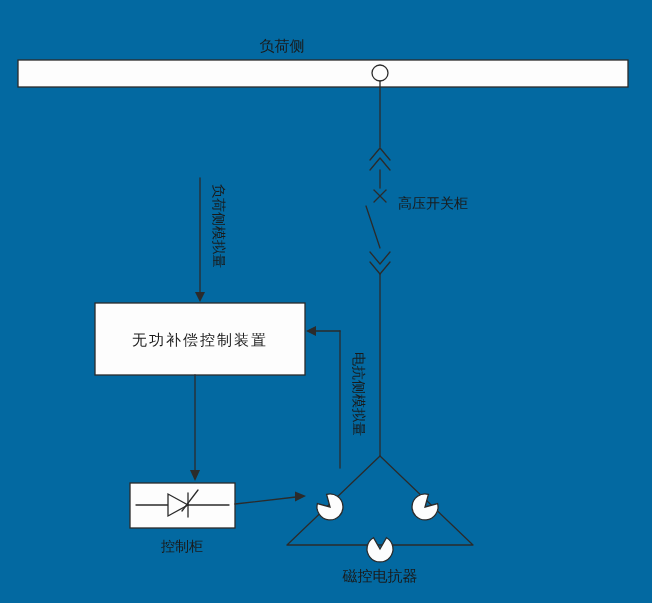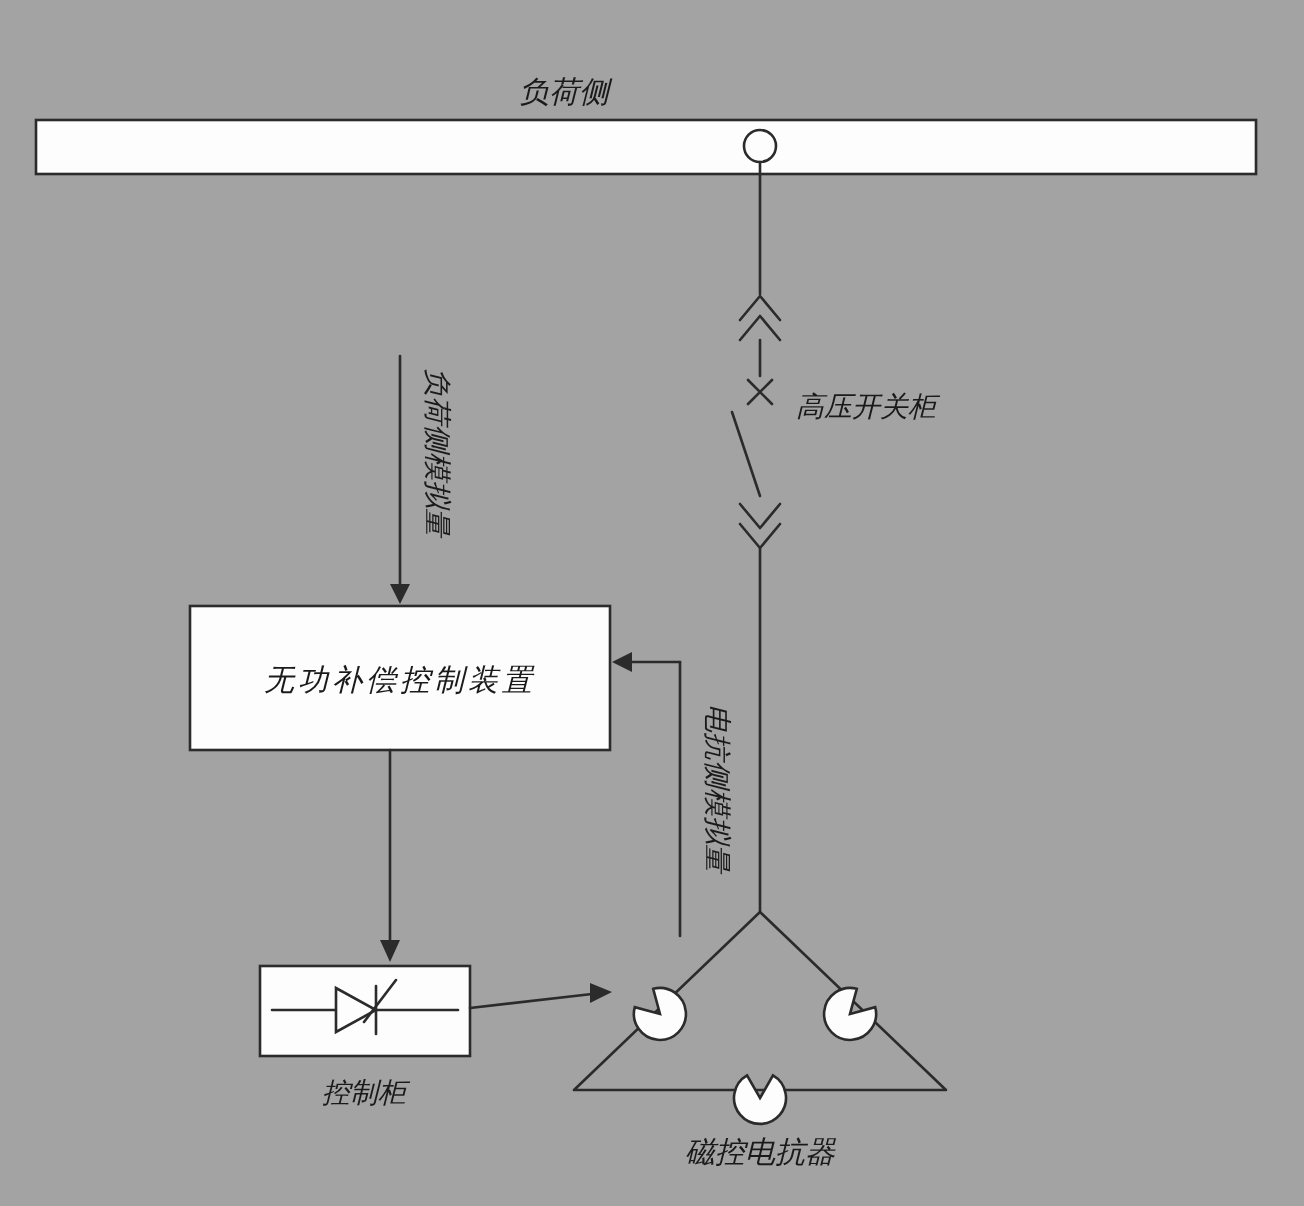--- a/index.html
+++ b/index.html
@@ -4,23 +4,22 @@
 <style>
   html, body {
     margin: 0;
     padding: 0;
     background: #ffffff;
   }
   #canvas {
     position: relative;
     width: 652px;
     height: 603px;
-    background: #a3a3a3;
+    background: #0369a1;
     overflow: hidden;
-    font-style: italic;
   }
   svg {
     display: block;
   }
   .ln {
     stroke: #2b2b2b;
     stroke-width: 1.3;
     fill: none;
     stroke-linecap: round;
     stroke-linejoin: round;

